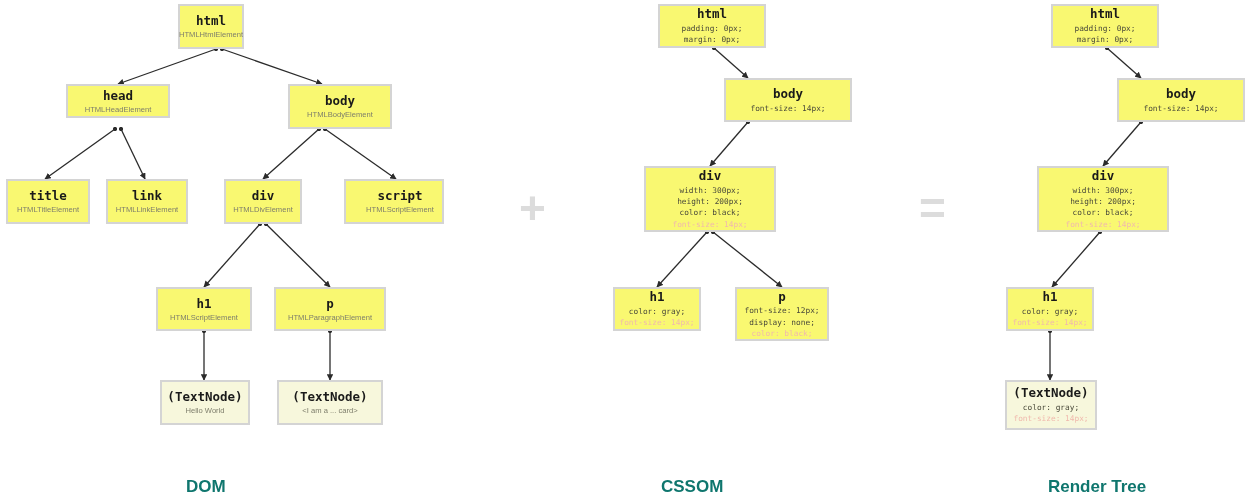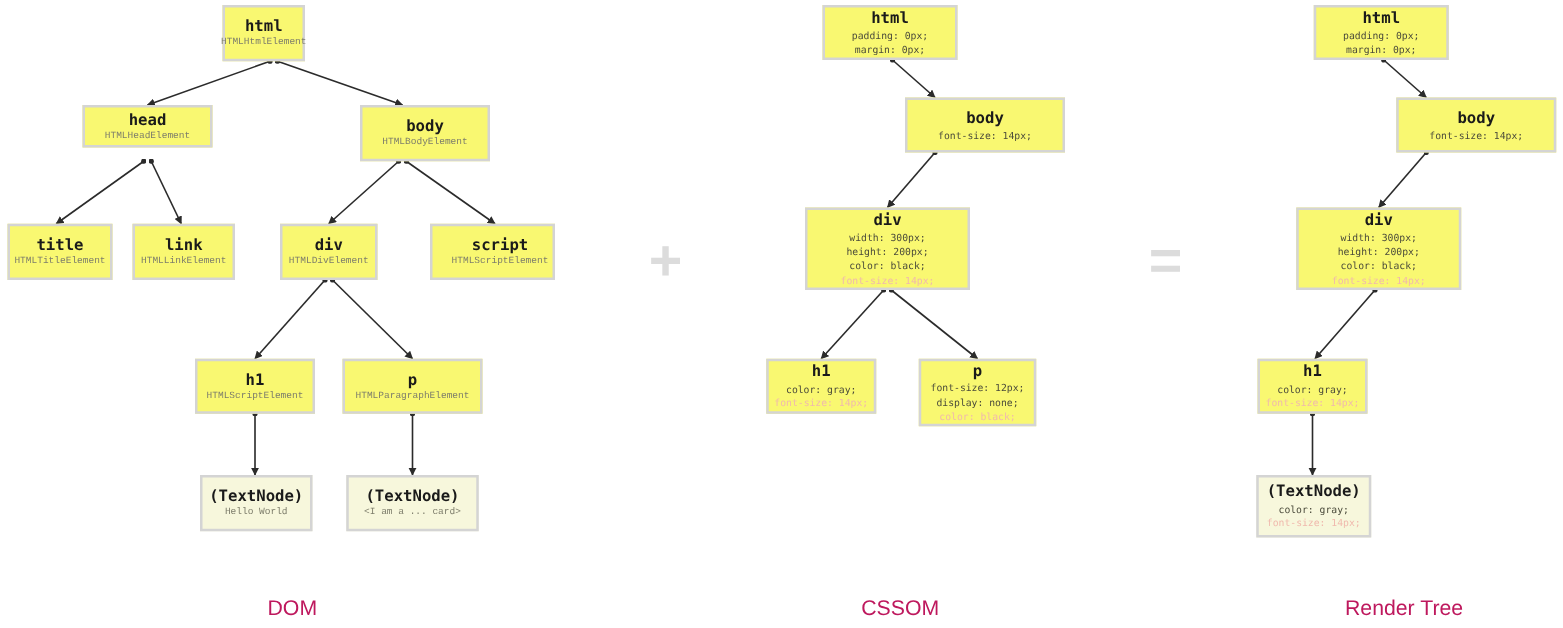--- a/index.html
+++ b/index.html
@@ -50,21 +50,21 @@
   }
   .node .ntitle {
     font-family: "DejaVu Sans Mono", monospace;
     font-size: 12.5px;
     font-weight: 700;
     color: #1a1a1a;
     letter-spacing: 0px;
     margin-bottom: 1px;
   }
   .node .nsub {
-    font-family: Liberation Mono, monospace;
+    font-family: Liberation Sans, sans-serif;
     font-size: 7.6px;
     color: #7d7d6b;
     letter-spacing: 0px;
     white-space: nowrap;
   }
   .node .props {
     font-family: "DejaVu Sans Mono", monospace;
     font-size: 7.8px;
     color: #4a4a3a;
     white-space: nowrap;
@@ -83,26 +83,25 @@
     font-size: 46px;
     line-height: 1;
     user-select: none;
     z-index: 3;
   }
 
   
   .caption {
     position: absolute;
     font-family: "Liberation Sans", sans-serif;
-    font-weight: 400;
+    font-weight: 700;
     font-size: 17px;
-    color: #be185d;
+    color: #0f766e;
     white-space: nowrap;
     z-index: 3;
-    margin-left: 28px;
   }
 </style>
 </head>
 <body>
 
 <div id="stage">
 
   <svg id="edges" viewBox="0 0 1250 502">
     <defs>
       <marker id="arrow" viewBox="0 0 10 10" refX="9" refY="5" markerWidth="5" markerHeight="5" orient="auto-start-reverse">

